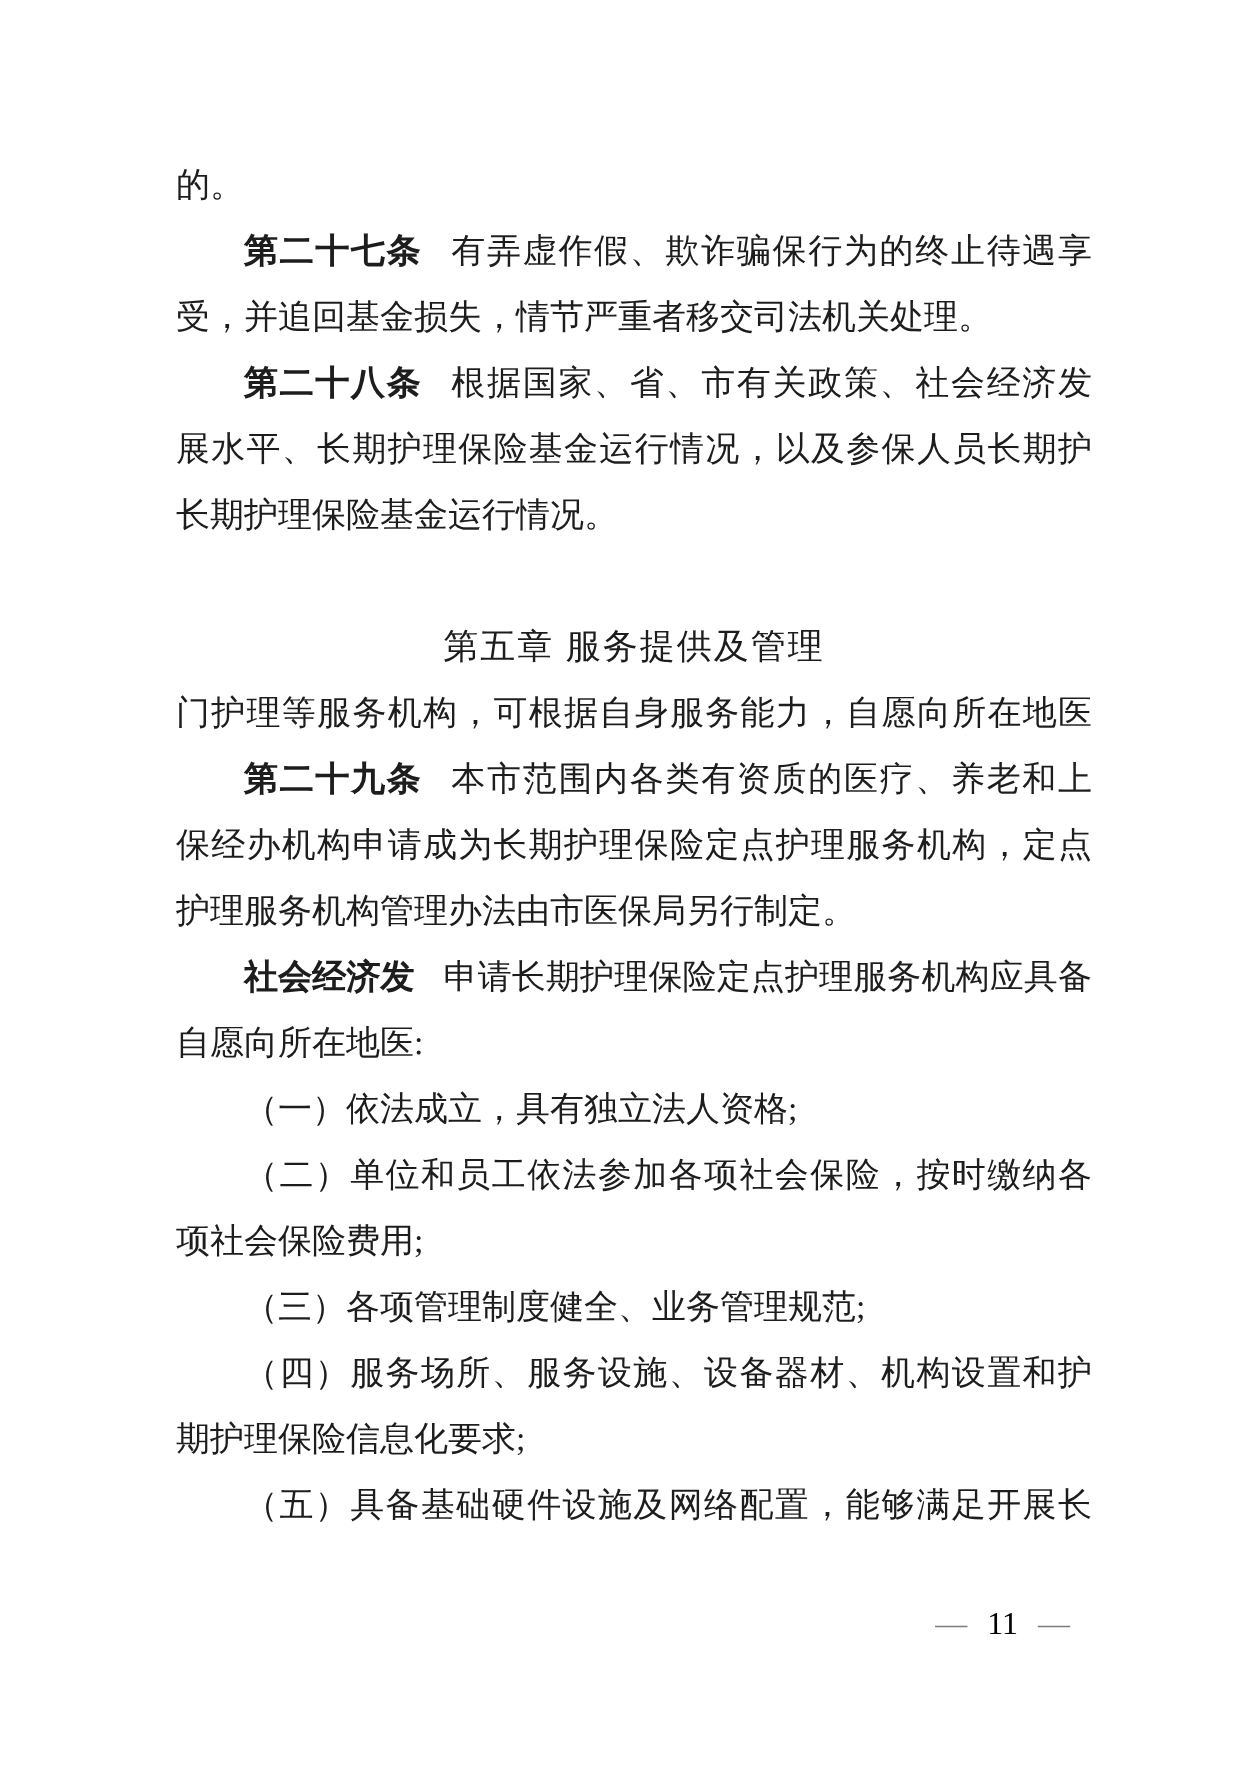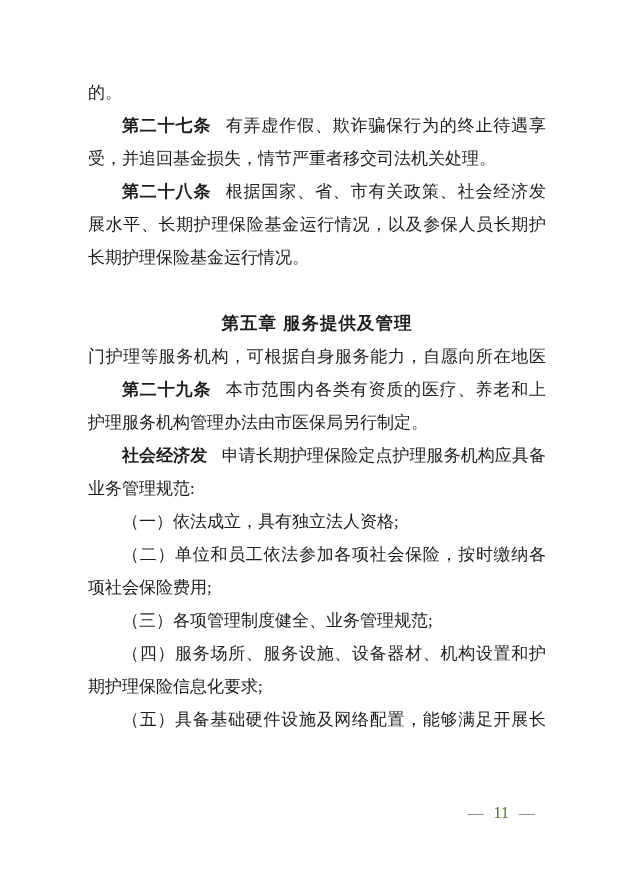--- a/index.html
+++ b/index.html
@@ -36,38 +36,38 @@
     text-indent: 2em;
   }
   .b {
     font-weight: bold;
     margin-right: 0.85em;
   }
   .chapter {
     margin-top: 33px;
     text-align: center;
     text-align-last: center;
-    font-weight: bold;
+    font-weight: normal;
     font-family: "Liberation Sans", "DejaVu Sans", sans-serif;
     font-size: 17.5px;
     letter-spacing: 1px;
   }
   .footer {
     position: absolute;
     top: 802px;
     right: 93px;
     font-size: 16px;
     line-height: 22px;
     white-space: nowrap;
   }
   .footer .dash {
     color: #7d7d7d;
   }
   .footer .num {
-    color: #4d7c0f;
+    color: #000000;
     margin: 0 10px;
   }
 </style>
 </head>
 <body>
 
 <div class="page">
   <div class="body-text">
 
     <div class="line last"><span>的。</span></div>
@@ -81,26 +81,27 @@
     <div class="line full"><span>展水平、长期护理保险基金运行情况，以及参保人员长期护</span></div>
 
     <div class="line last"><span>长期护理保险基金运行情况。</span></div>
 
     <div class="line chapter">第五章 服务提供及管理</div>
 
     <div class="line full"><span>门护理等服务机构，可根据自身服务能力，自愿向所在地医</span></div>
 
     <div class="line full indent"><span class="b">第二十九条</span><span>本市范围内各类有资质的医疗、养老和上</span></div>
 
+    <div class="line full"><span>保经办机构申请成为长期护理保险定点护理服务机构，定点</span></div>
 
     <div class="line last"><span>护理服务机构管理办法由市医保局另行制定。</span></div>
 
     <div class="line full indent"><span class="b">社会经济发</span><span>申请长期护理保险定点护理服务机构应具备</span></div>
 
-    <div class="line last"><span>业务管理规范:</span></div>
+    <div class="line last"><span>自愿向所在地医:</span></div>
 
     <div class="line last indent"><span>（一）依法成立，具有独立法人资格;</span></div>
 
     <div class="line full indent"><span>（二）单位和员工依法参加各项社会保险，按时缴纳各</span></div>
 
     <div class="line last"><span>项社会保险费用;</span></div>
 
     <div class="line last indent"><span>（三）各项管理制度健全、业务管理规范;</span></div>
 
     <div class="line full indent"><span>（四）服务场所、服务设施、设备器材、机构设置和护</span></div>

